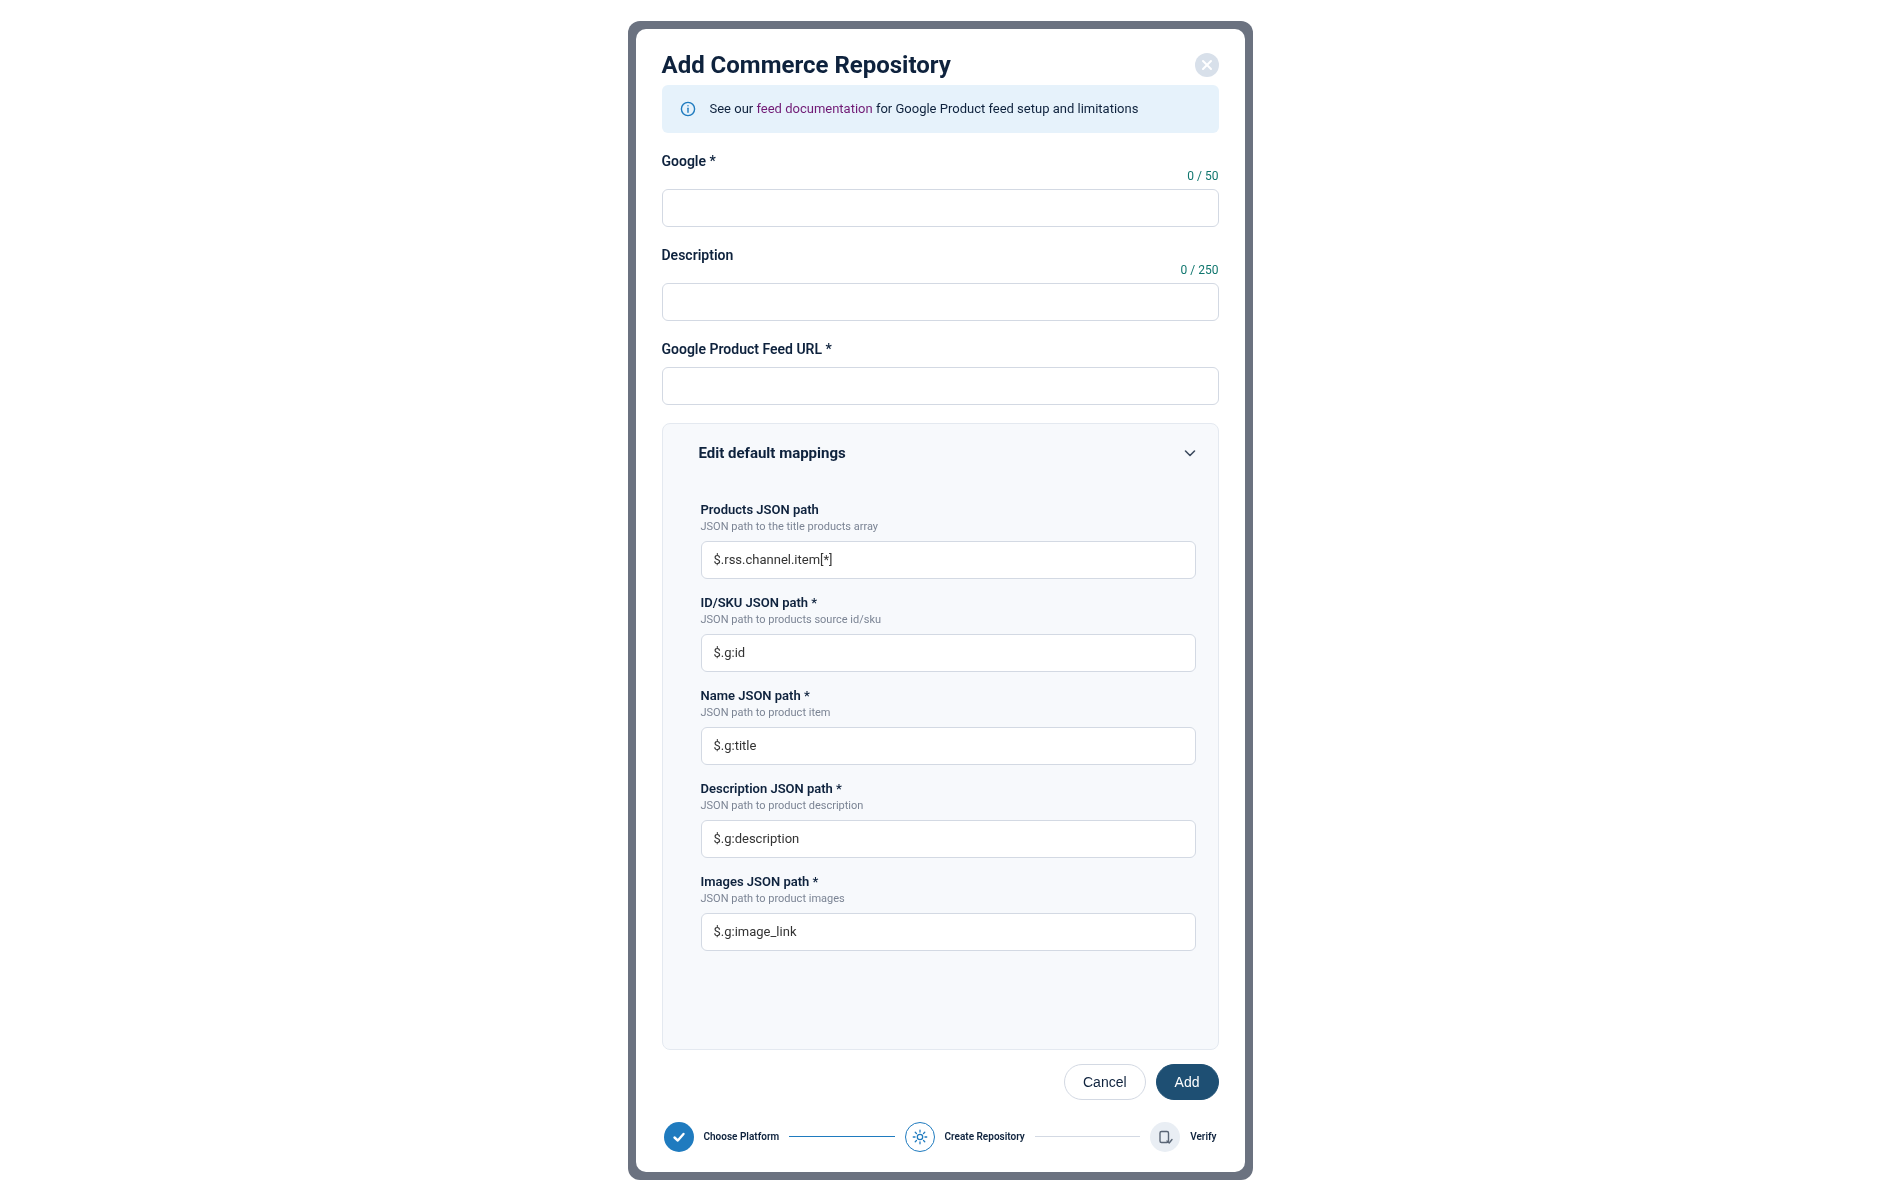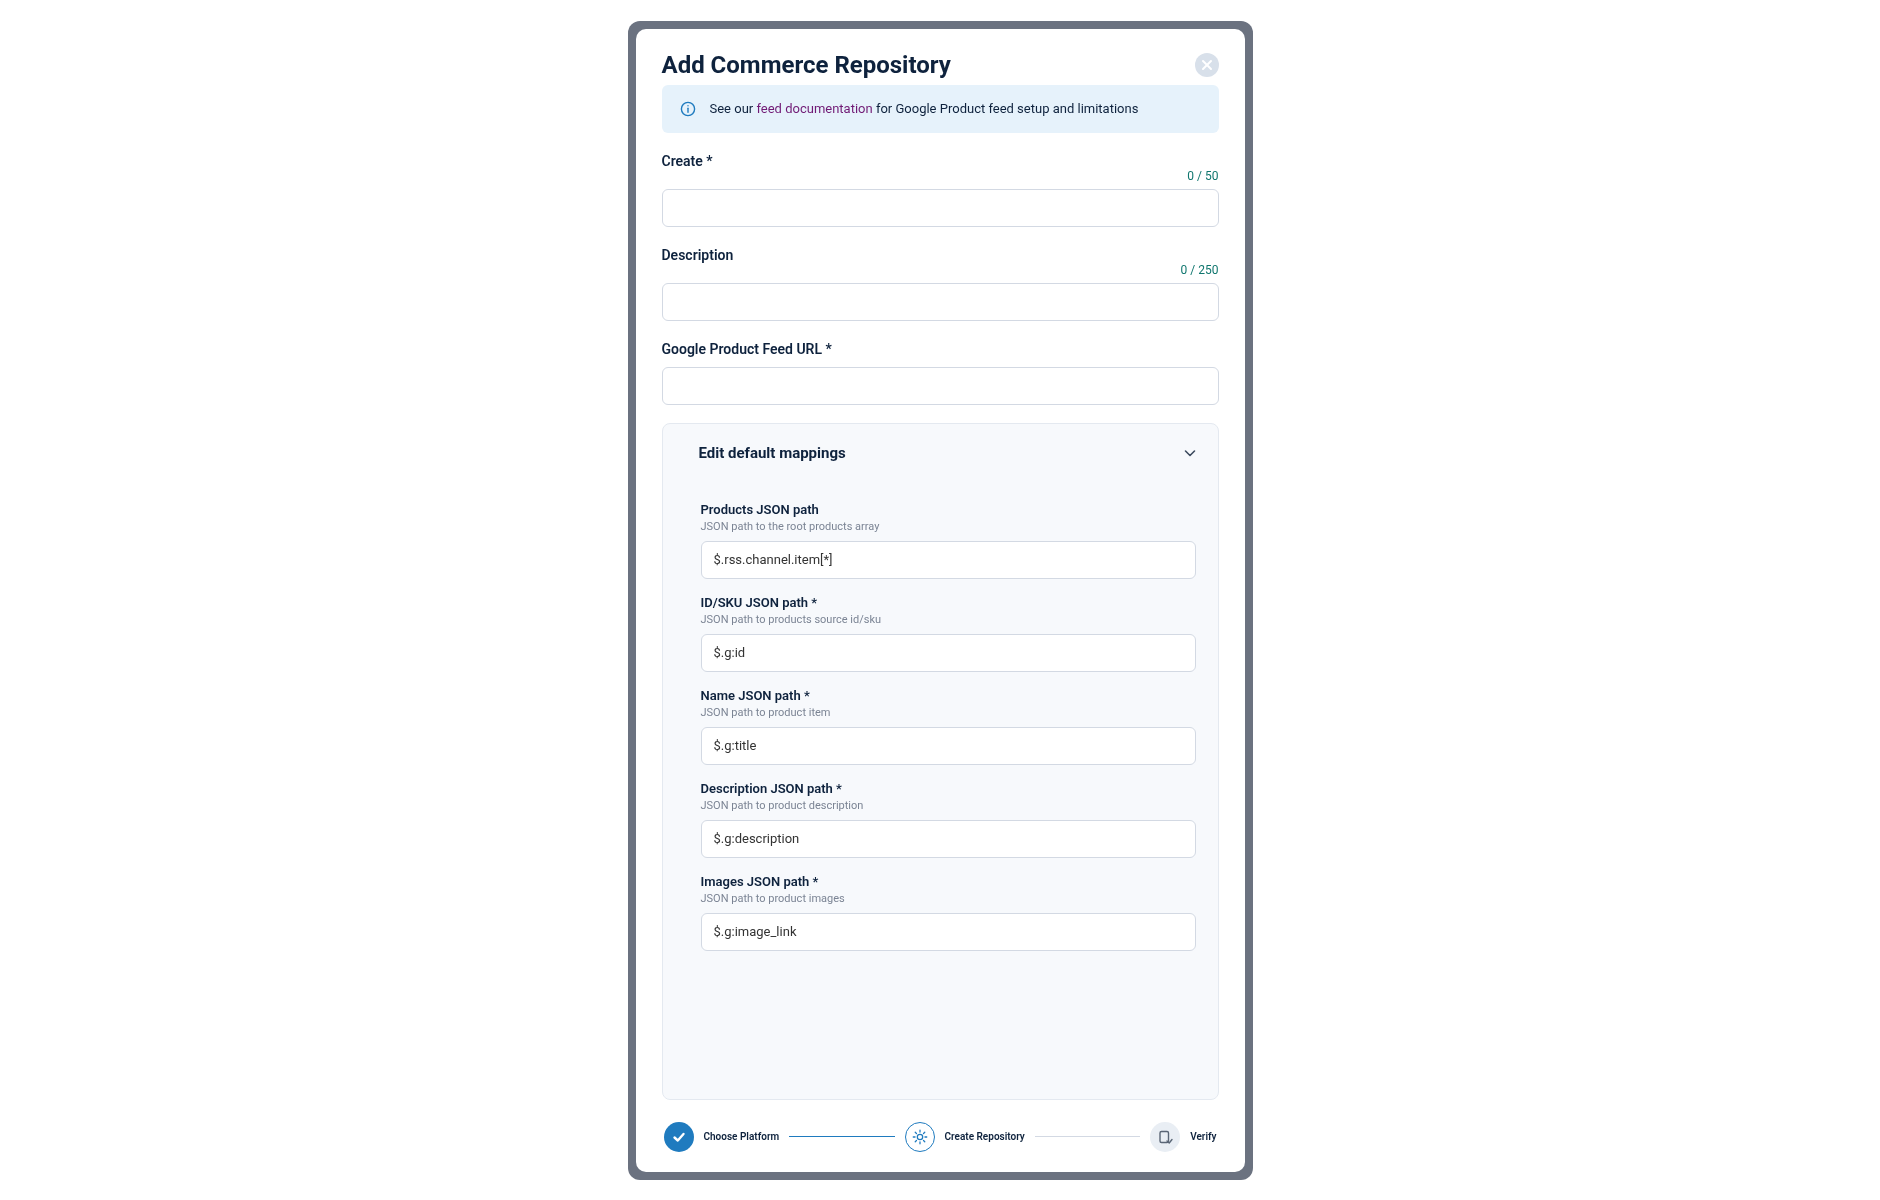--- a/index.html
+++ b/index.html
@@ -239,21 +239,21 @@
         <circle cx="8" cy="8" r="6.6"></circle>
         <line x1="8" y1="7.2" x2="8" y2="11.2" stroke-linecap="round"></line>
         <circle cx="8" cy="4.8" r="0.7" fill="#1f7bbf" stroke="none"></circle>
       </svg>
       <div class="info-text">
         <span>See our </span><a href="#" class="info-link">feed documentation</a><span> for Google Product feed setup and limitations</span>
       </div>
     </div>
 
     <div class="field-group">
-      <div class="field-label">Create *</div>
+      <div class="field-label">Google *</div>
       <div class="field-counter">0 / 50</div>
       <input class="field-input" type="text" value="" style="">
     </div>
 
     <div class="field-group">
       <div class="field-label">Description</div>
       <div class="field-counter">0 / 250</div>
       <input class="field-input" type="text" value="" style="">
     </div>
 
@@ -265,21 +265,21 @@
     <div class="mappings-panel">
       <div class="mappings-header">
         <div class="mappings-title">Edit default mappings</div>
         <svg class="chevron" viewBox="0 0 16 16" fill="none" stroke="#3d4b5f" stroke-width="1.6" stroke-linecap="round" stroke-linejoin="round">
           <polyline points="3.5 6 8 10.5 12.5 6"></polyline>
         </svg>
       </div>
 
       <div class="map-field">
         <div class="map-label">Products JSON path</div>
-        <div class="map-hint">JSON path to the root products array</div>
+        <div class="map-hint">JSON path to the title products array</div>
         <input class="map-input" type="text" value="$.rss.channel.item[*]" style="">
       </div>
 
       <div class="map-field">
         <div class="map-label">ID/SKU JSON path *</div>
         <div class="map-hint">JSON path to products source id/sku</div>
         <input class="map-input" type="text" value="$.g:id" style="">
       </div>
 
       <div class="map-field">
@@ -294,20 +294,24 @@
         <input class="map-input" type="text" value="$.g:description" style="">
       </div>
 
       <div class="map-field" style="margin-bottom:0;">
         <div class="map-label">Images JSON path *</div>
         <div class="map-hint">JSON path to product images</div>
         <input class="map-input" type="text" value="$.g:image_link" style="">
       </div>
     </div>
 
+    <div class="footer-actions">
+      <button class="btn btn-secondary">Cancel</button>
+      <button class="btn btn-primary">Add</button>
+    </div>
 
     <div class="stepper">
       <div class="step">
         <div class="step-icon-wrap step-icon-done">
           <svg width="16" height="16" viewBox="0 0 16 16" fill="none" stroke="#ffffff" stroke-width="2.4" stroke-linecap="round" stroke-linejoin="round">
             <polyline points="3.5 8.5 6.8 11.5 12.5 5"></polyline>
           </svg>
         </div>
         <span class="step-label">Choose Platform</span>
       </div>

